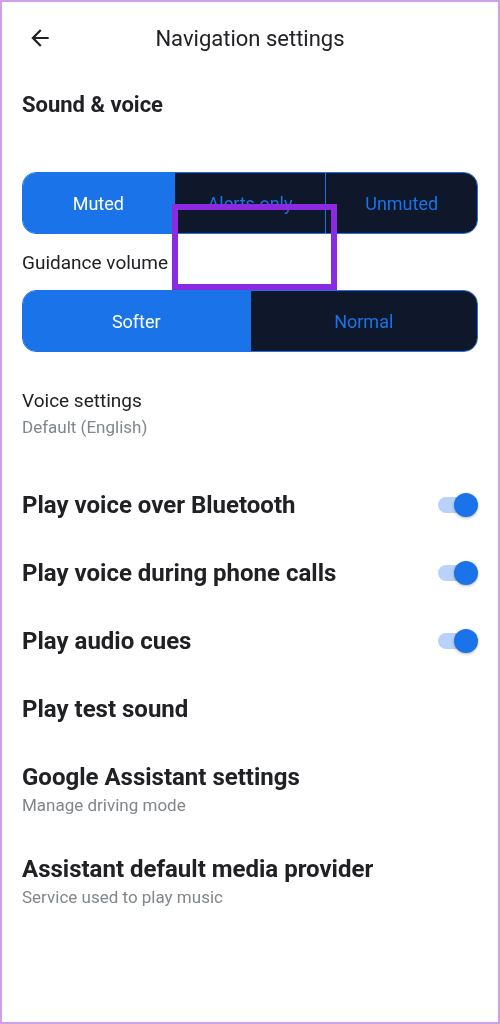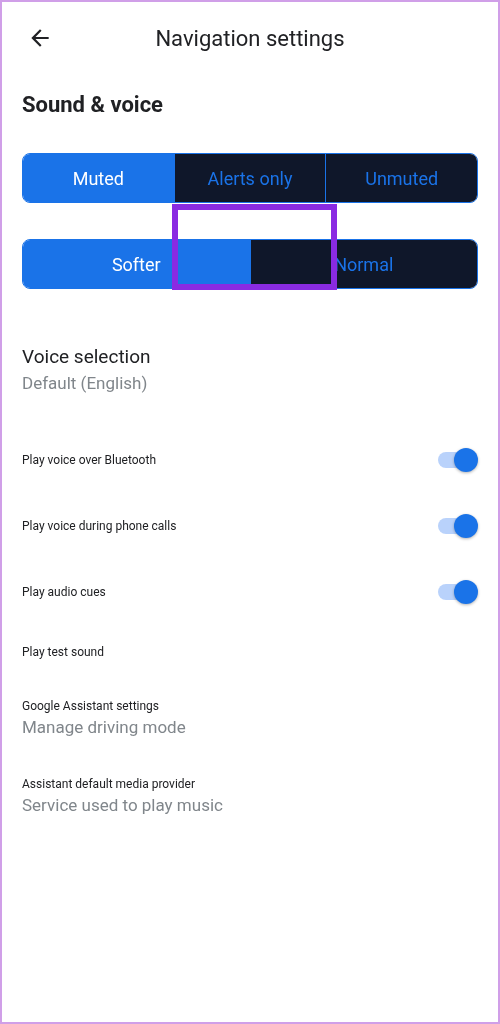--- a/index.html
+++ b/index.html
@@ -41,35 +41,35 @@
       margin-right: 36px;
       font-weight: 400;
     }
     .content {
       padding: 20px 20px 0;
     }
     .section-heading {
       font-size: 22px;
       font-weight: 700;
       color: #202124;
-      margin-bottom: 36px;
+      margin-bottom: 55px;
     }
     .subsection-label {
       font-size: 19px;
       color: #202124;
       margin-bottom: 16px;
       font-weight: 400;
     }
     .segmented-control {
       display: flex;
       border: 1px solid #1a73e8;
-      border-radius: 8px;
+      border-radius: 14px;
       overflow: hidden;
-      margin-bottom: 36px;
-      height: 50px;
+      margin-bottom: 17px;
+      height: 62px;
     }
     .segment {
       flex: 1;
       display: flex;
       align-items: center;
       justify-content: center;
       font-size: 18px;
       color: #1a73e8;
       cursor: pointer;
       background: #0f172a;
@@ -92,23 +92,23 @@
     .setting-row {
       display: flex;
       align-items: center;
       justify-content: space-between;
       padding: 20px 0;
     }
     .setting-text {
       flex: 1;
     }
     .setting-title {
-      font-size: 12px;
-      color: #202124;
-      font-weight: 400;
+      font-size: 24px;
+      color: #202124;
+      font-weight: 700;
     }
     .setting-subtitle {
       font-size: 17px;
       color: #80868b;
       margin-top: 4px;
     }
     .toggle {
       width: 44px;
       height: 26px;
       position: relative;
@@ -164,28 +164,29 @@
 
 <div class="content">
   <div class="section-heading">Sound &amp; voice</div>
 
   <div class="segmented-control" style="position:relative;">
     <div class="segment selected">Muted</div>
     <div class="segment">Alerts only</div>
     <div class="segment">Unmuted</div>
   </div>
 
+  <div class="subsection-label">Guidance volume</div>
   <div class="segmented-control">
     <div class="segment selected">Softer</div>
     <div class="segment">Normal</div>
   </div>
 
   <div class="voice-selection-block setting-row">
     <div class="setting-text">
-      <div class="voice-selection-title">Voice selection</div>
+      <div class="voice-selection-title">Voice settings</div>
       <div class="voice-selection-value">Default (English)</div>
     </div>
   </div>
 
   <div class="setting-row">
     <div class="setting-text">
       <div class="setting-title">Play voice over Bluetooth</div>
     </div>
     <div class="toggle">
       <div class="toggle-track"></div>

